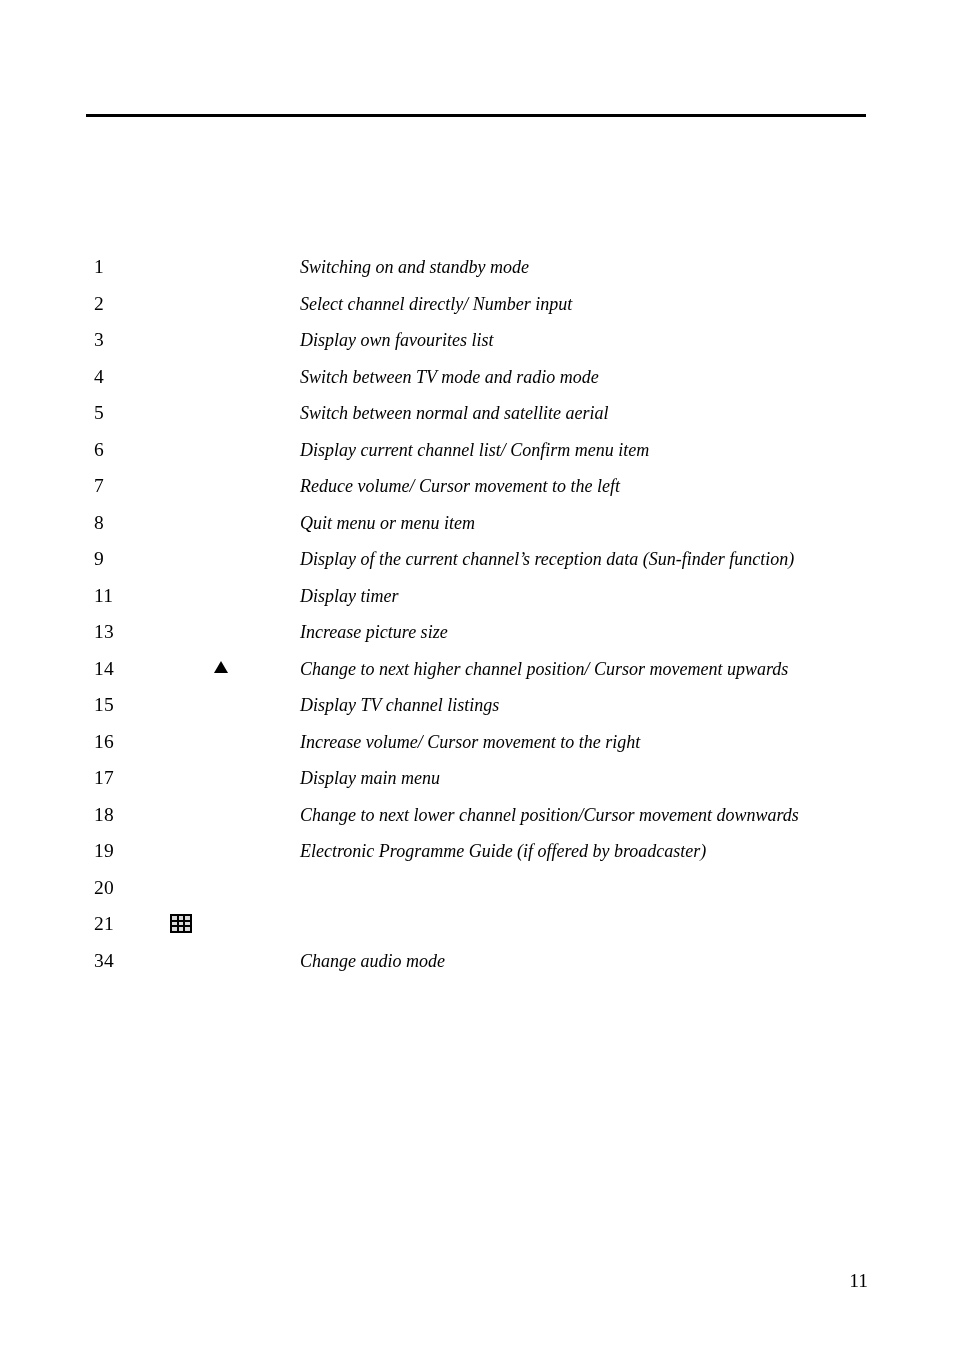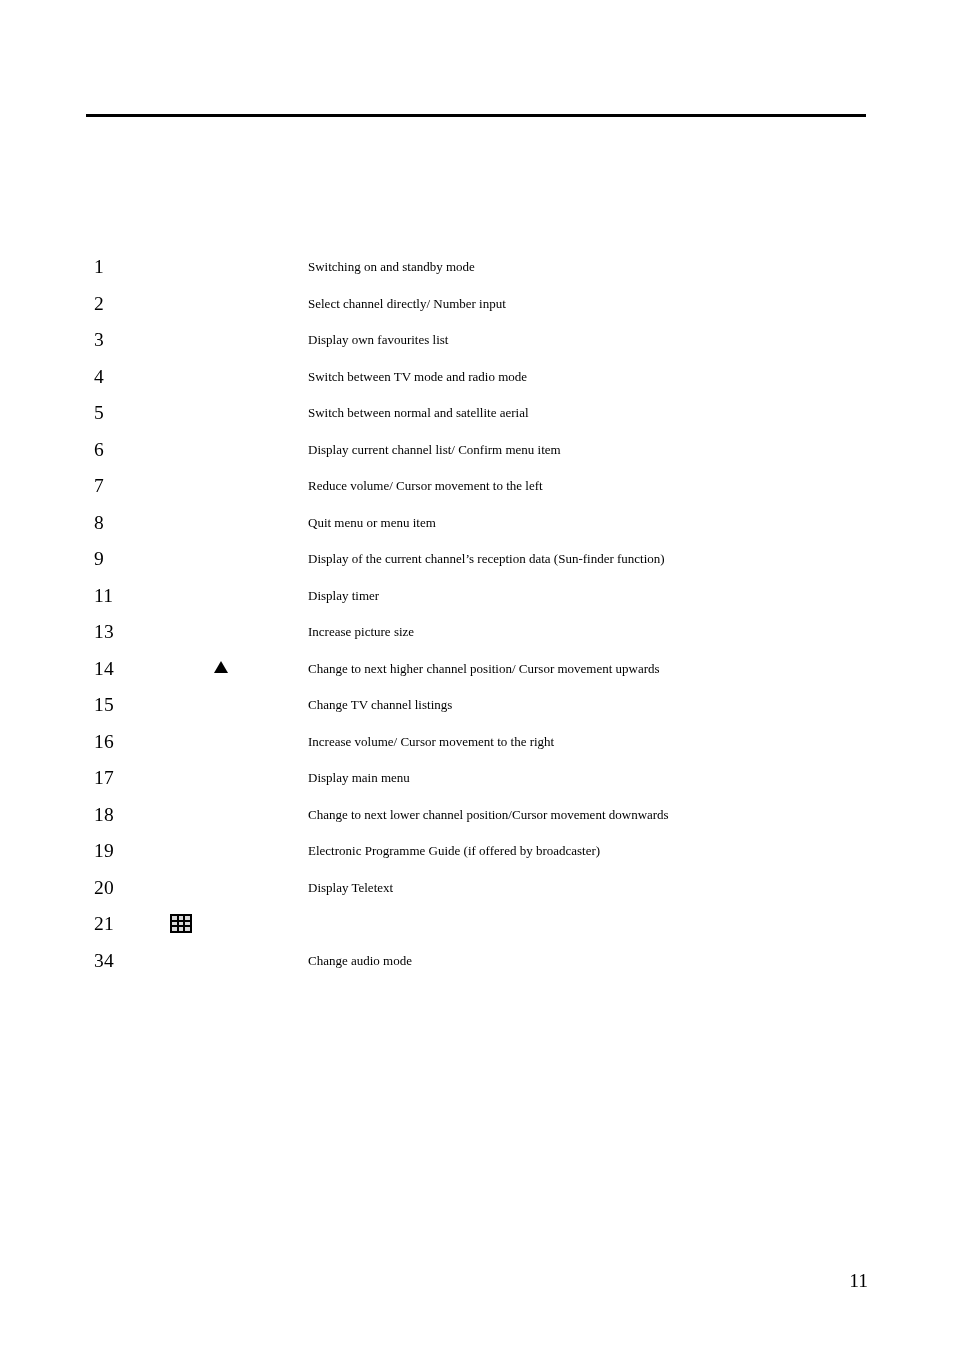--- a/index.html
+++ b/index.html
@@ -52,26 +52,27 @@
     letter-spacing: 0.3px;
   }
   .col-icon {
     position: absolute;
     top: 0;
     height: 36.5px;
     line-height: 36.5px;
   }
   .col-desc {
     position: absolute;
-    left: 308px;
+    left: 300px;
     top: 0;
     width: 620px;
-    font-size: 13px;
+    font-size: 18px;
     line-height: 36.5px;
     white-space: nowrap;
+    font-style: italic;
   }
 
   
   .icon-slot-mute  { left: 172px; }
   .icon-slot-up    { left: 214px; }
   .icon-slot-grid  { left: 170px; }
 
   
   .mute-icon {
     position: relative;
@@ -183,41 +184,40 @@
         <span class="col-num">13</span>
         <span class="col-desc">Increase picture size</span>
       </div>
       <div class="legend-row">
         <span class="col-num">14</span>
         <span class="col-icon icon-slot-up"><span class="tri-up"></span></span>
         <span class="col-desc">Change to next higher channel position/ Cursor movement upwards</span>
       </div>
       <div class="legend-row">
         <span class="col-num">15</span>
-        <span class="col-desc">Change TV channel listings</span>
+        <span class="col-desc">Display TV channel listings</span>
       </div>
       <div class="legend-row">
         <span class="col-num">16</span>
         <span class="col-desc">Increase volume/ Cursor movement to the right</span>
       </div>
       <div class="legend-row">
         <span class="col-num">17</span>
         <span class="col-desc">Display main menu</span>
       </div>
       <div class="legend-row">
         <span class="col-num">18</span>
         <span class="col-desc">Change to next lower channel position/Cursor movement downwards</span>
       </div>
       <div class="legend-row">
         <span class="col-num">19</span>
         <span class="col-desc">Electronic Programme Guide (if offered by broadcaster)</span>
       </div>
       <div class="legend-row">
         <span class="col-num">20</span>
-        <span class="col-desc">Display Teletext</span>
       </div>
       <div class="legend-row">
         <span class="col-num">21</span>
         <span class="col-icon icon-slot-grid"><span class="grid-icon"><span class="cells">
               <i></i>
               <i></i>
               <i></i>
               <i></i>
               <i></i>
               <i></i>

